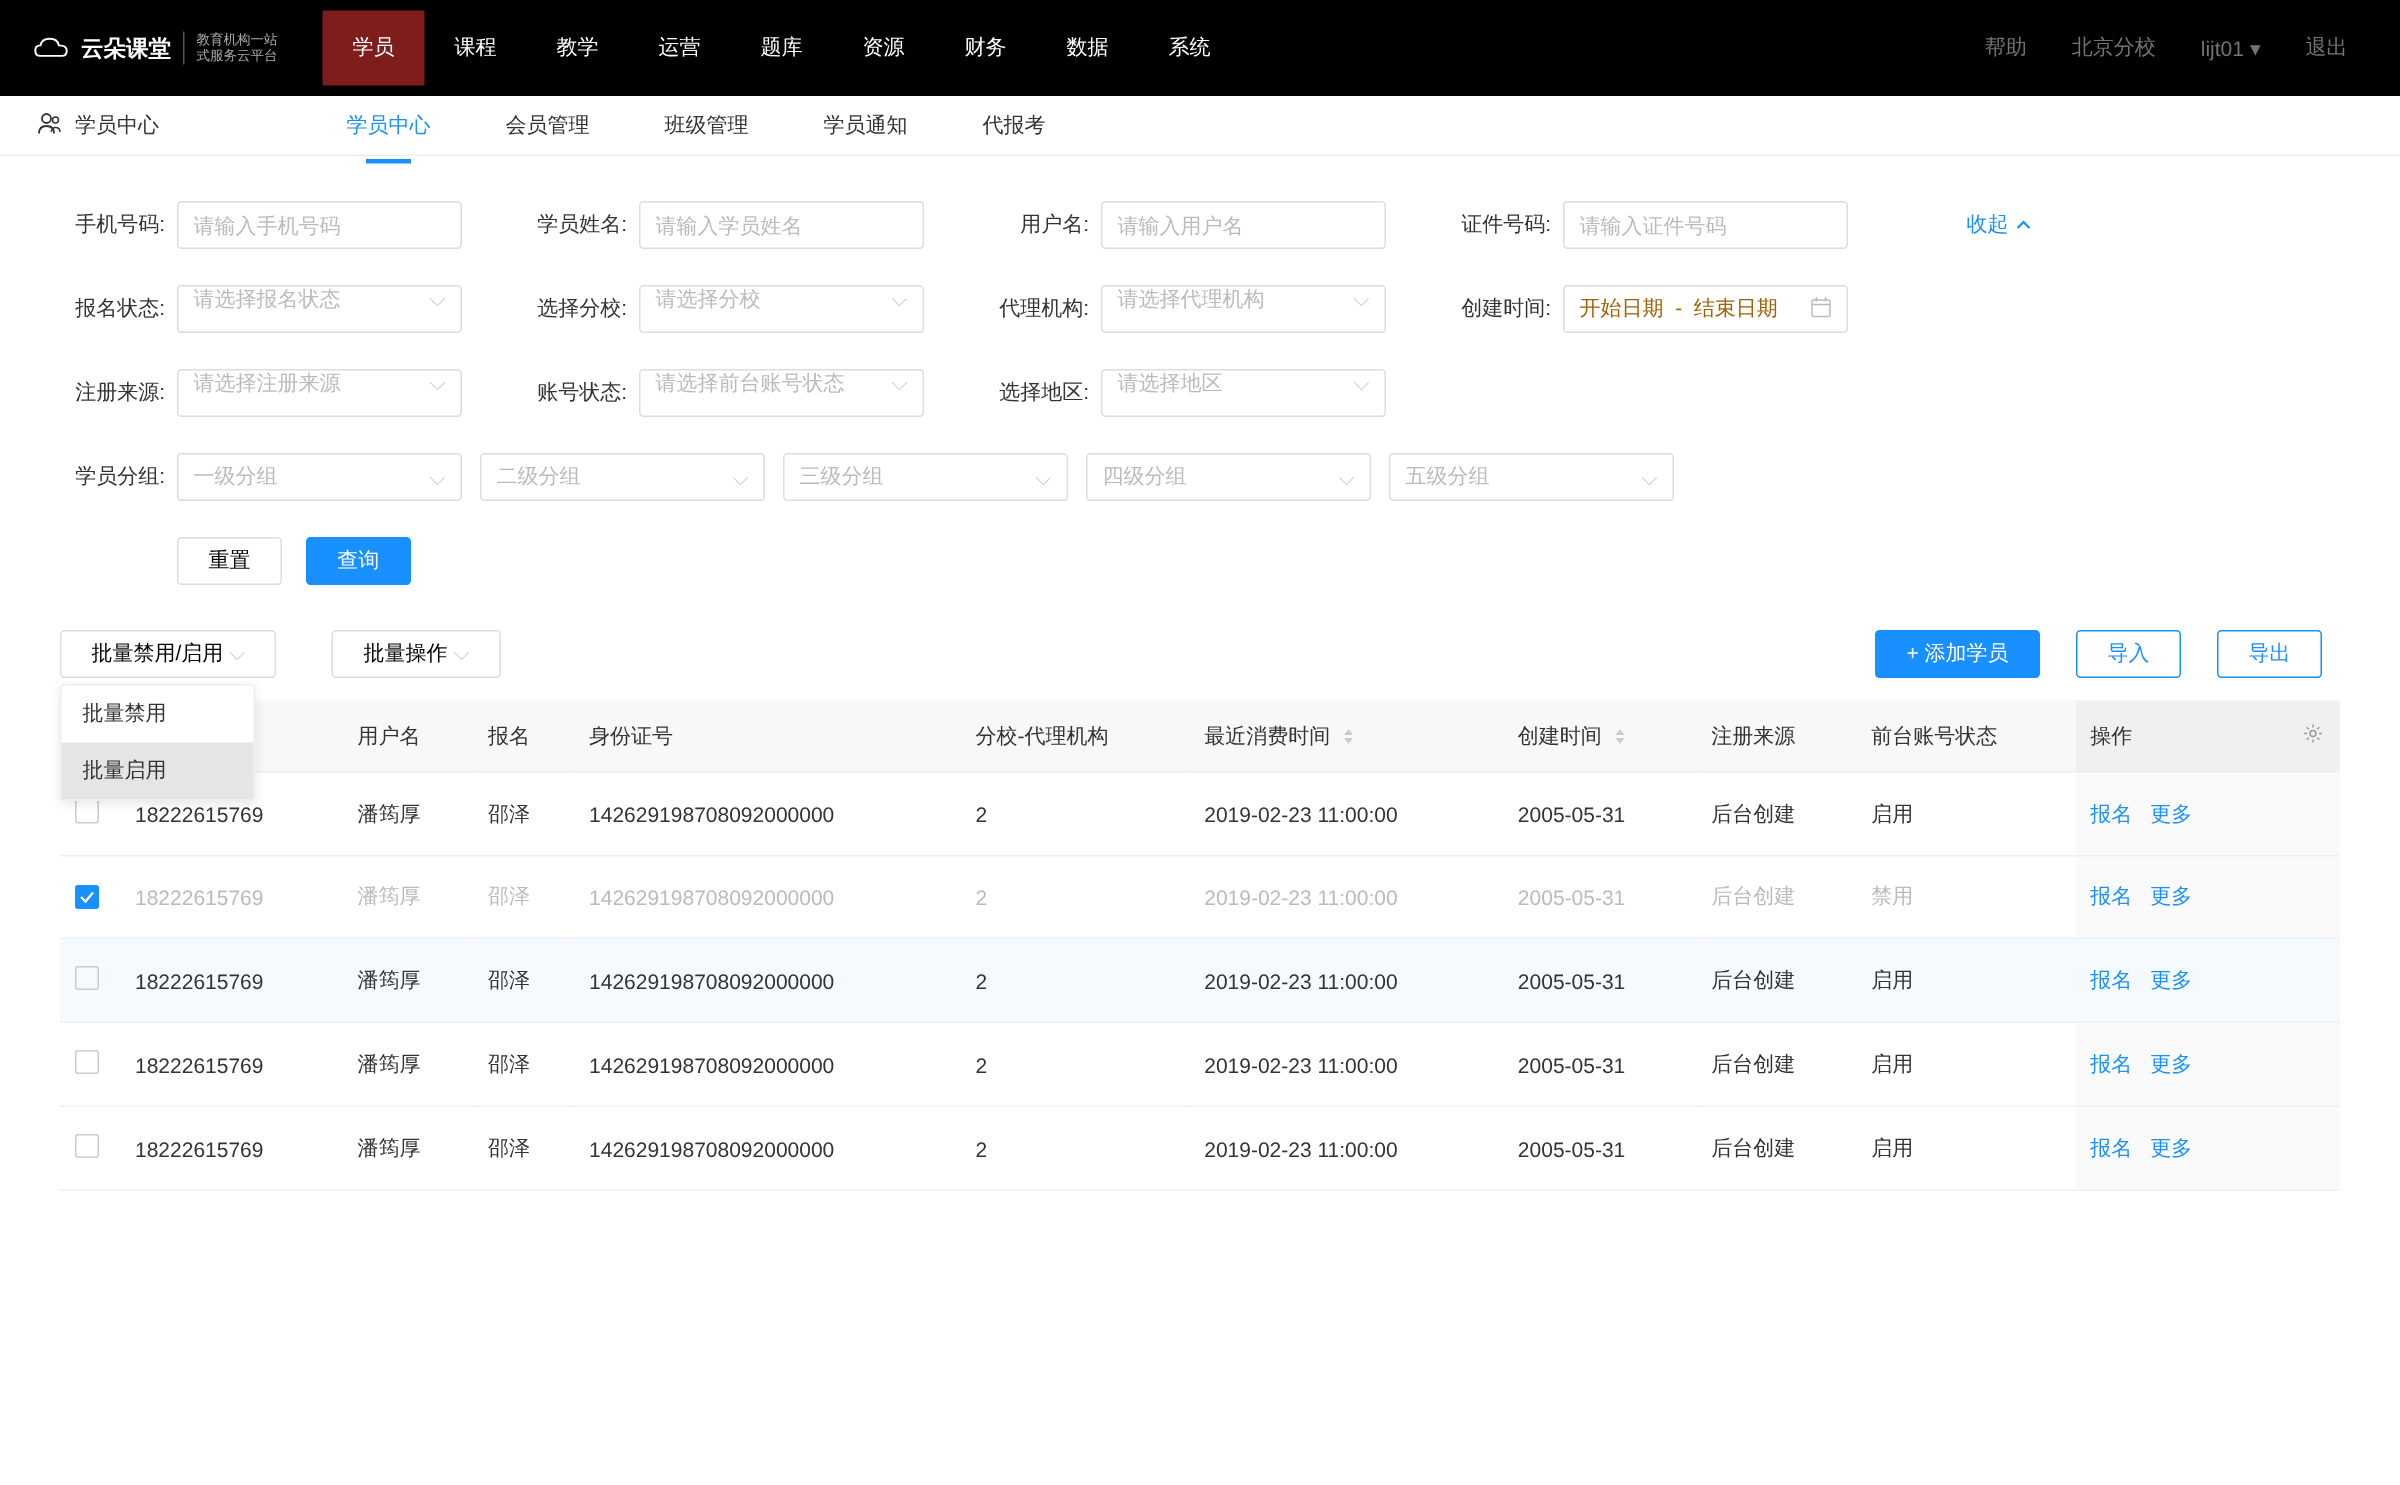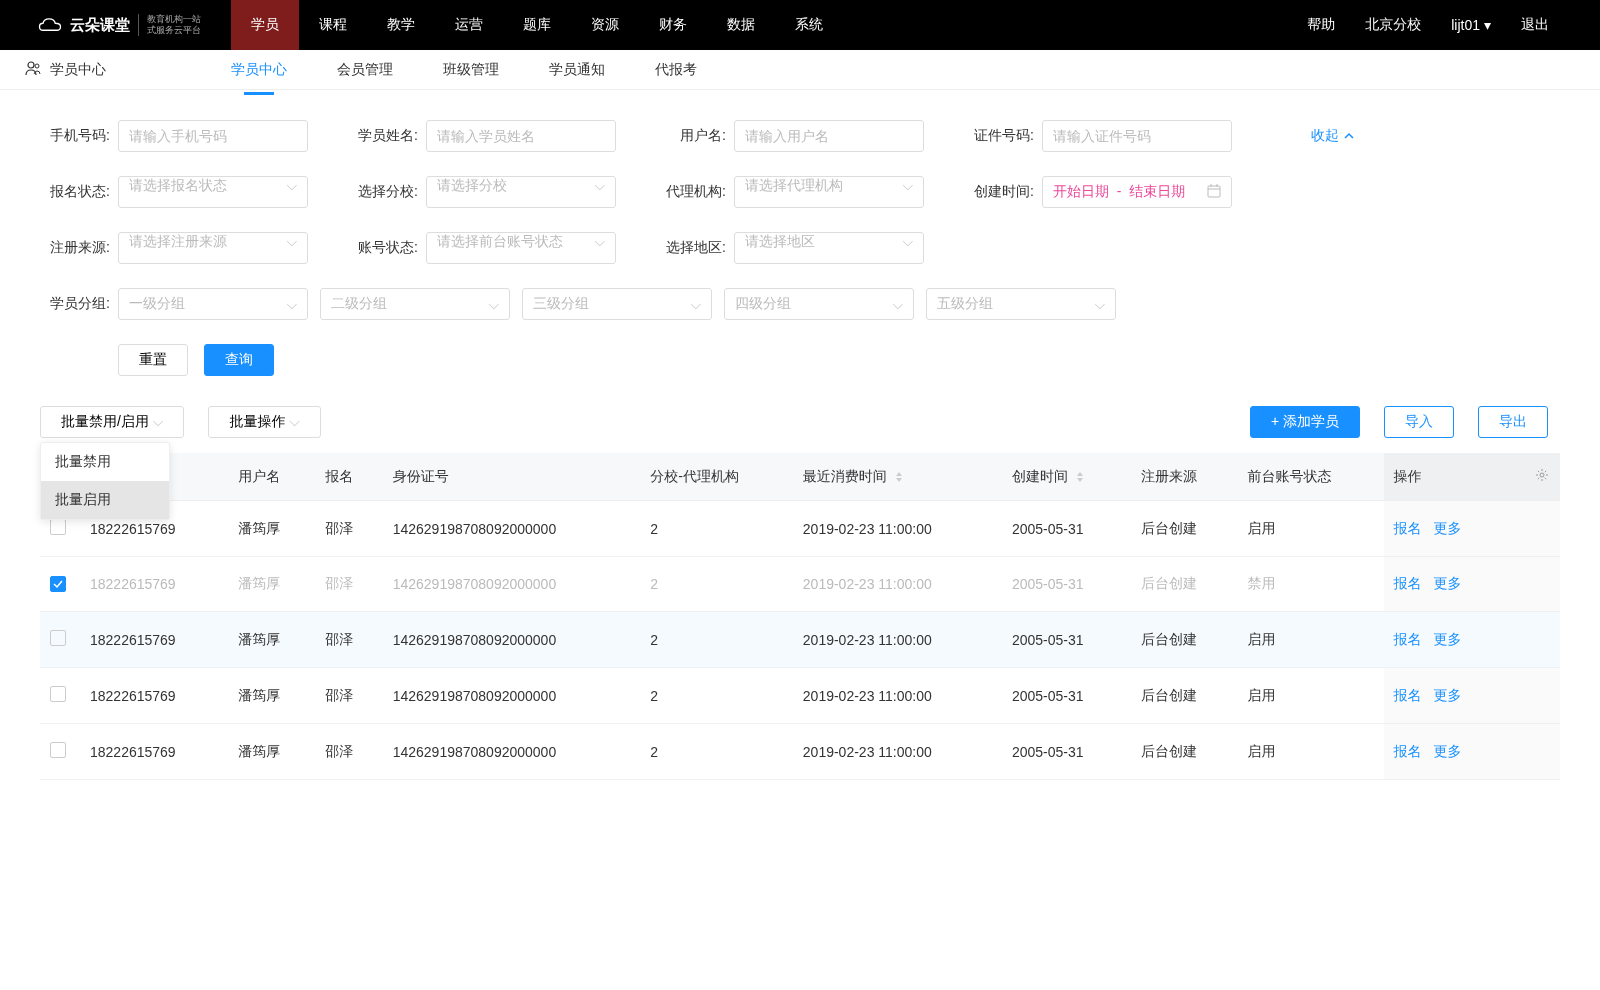--- a/index.html
+++ b/index.html
@@ -1,59 +1,59 @@
 <!DOCTYPE html>
 <html><head>
   <meta charset="utf-8">
   <style>
     * { margin: 0; padding: 0; box-sizing: border-box; }
     body { font-family: -apple-system, "PingFang SC", "Microsoft YaHei", sans-serif; font-size: 14px; color: #333; background: #fff; }
     
-    .top-nav { background: #000; height: 50px; display: flex; align-items: center; padding: 0 36px; }
+    .top-nav { background: #000; height: 64px; display: flex; align-items: center; padding: 0 20px; }
     .logo { display: flex; align-items: center; color: #fff; margin-right: 30px; }
     .logo-icon { width: 28px; height: 20px; margin-right: 6px; }
     .logo-text { font-size: 15px; font-weight: bold; }
     .logo-sub { font-size: 9px; color: #aaa; margin-left: 8px; border-left: 1px solid #555; padding-left: 8px; line-height: 1.2; }
     .top-nav-items { display: flex; flex: 1; }
     .top-nav-item { color: #fff; padding: 0 20px; height: 50px; display: flex; align-items: center; cursor: pointer; }
     .top-nav-item.active { background: #7f1d1d; }
     .top-nav-right { display: flex; align-items: center; }
-    .top-nav-right-item { color: #ffffff; padding: 0 15px; height: 50px; display: flex; align-items: center; cursor: pointer; text-align: center; }
+    .top-nav-right-item { color: #737373; padding: 0 15px; height: 50px; display: flex; align-items: center; cursor: pointer; text-align: center; }
     .caret-down { margin-left: 4px; }
     
     .sub-nav { height: 40px; display: flex; align-items: center; padding: 0 24px; border-bottom: 1px solid #eee; }
     .sub-nav-title { display: flex; align-items: center; margin-right: 100px; }
     .sub-nav-title-icon { margin-right: 8px; }
     .sub-nav-items { display: flex; }
     .sub-nav-item { padding: 0 25px; height: 50px; display: flex; align-items: center; cursor: pointer; position: relative; }
     .sub-nav-item.active { color: #1890ff; }
     .sub-nav-item.active::after { content: ''; position: absolute; bottom: 0; left: 50%; transform: translateX(-50%); width: 30px; height: 3px; background: #1890ff; }
     
     .filters { padding: 30px 40px 0; }
     .filter-row { display: flex; margin-bottom: 24px; align-items: center; }
     .filter-item { display: flex; align-items: center; margin-right: 40px; }
     .filter-label { width: 70px; color: #333; text-align: right; margin-right: 8px; }
     .filter-input { width: 190px; height: 32px; border: 1px solid #ddd; border-radius: 3px; padding: 0 10px; font-size: 14px; outline: none; }
     .filter-input::placeholder { color: #bbb; }
     .filter-select { width: 190px; height: 32px; border: 1px solid #ddd; border-radius: 3px; padding: 0 10px; font-size: 14px; color: #bbb; background: #fff; display: flex; align-items: flex-start; justify-content: space-between; cursor: pointer; }
     .chevron { color: #ccc; }
-    .date-range { width: 190px; height: 32px; border: 1px solid #ddd; border-radius: 3px; padding: 0 10px; font-size: 14px; color: #ec4899; display: flex; align-items: center; justify-content: space-between; cursor: pointer; }
+    .date-range { width: 190px; height: 32px; border: 1px solid #ddd; border-radius: 3px; padding: 0 10px; font-size: 14px; color: #a16207; display: flex; align-items: center; justify-content: space-between; cursor: pointer; }
     .collapse-link { color: #1890ff; cursor: pointer; display: flex; align-items: center; margin-left: 15px; padding-left: 24px; }
     .collapse-link svg { margin-left: 4px; }
     
     .group-row { display: flex; align-items: center; padding: 0 40px; margin-bottom: 24px; }
     .group-label { width: 70px; text-align: right; margin-right: 8px; }
     .group-select { flex: 0 0 190px; margin-right: 12px; height: 32px; border: 1px solid #ddd; border-radius: 3px; padding: 0 10px; color: #bbb; display: flex; align-items: center; justify-content: space-between; cursor: pointer; }
     
     .filter-buttons { padding: 0 40px 0 118px; margin-bottom: 30px; }
     .btn { height: 32px; padding: 0 20px; border: 1px solid #ddd; border-radius: 3px; background: #fff; cursor: pointer; font-size: 14px; margin-right: 12px; }
     .btn-primary { background: #1890ff; color: #fff; border-color: #1890ff; }
     
     .toolbar { display: flex; justify-content: space-between; align-items: center; padding: 0 40px; margin-bottom: 15px; position: relative; }
-    .toolbar-left { display: flex; gap: 12px; position: relative; }
+    .toolbar-left { display: flex; gap: 25px; position: relative; }
     .toolbar-right { display: flex; gap: 12px; }
     .btn-outline-primary { border-color: #1890ff; color: #1890ff; background: #fff; }
     .dropdown-panel { position: absolute; top: 36px; left: 0; width: 130px; background: #fff; border: 1px solid #eee; border-radius: 3px; box-shadow: 0 2px 8px rgba(0,0,0,0.1); z-index: 10; }
     .dropdown-option { padding: 10px 14px; cursor: pointer; }
     .dropdown-option:hover, .dropdown-option.hover { background: #e5e5e5; }
     
     .table-wrap { padding: 0 40px; }
     table { width: 100%; border-collapse: collapse; }
     th { text-align: left; padding: 14px 10px; background: #f7f8fa; font-weight: normal; color: #333; border-bottom: 1px solid #eee; }
     th.action-col { background: #eff0f2; }

